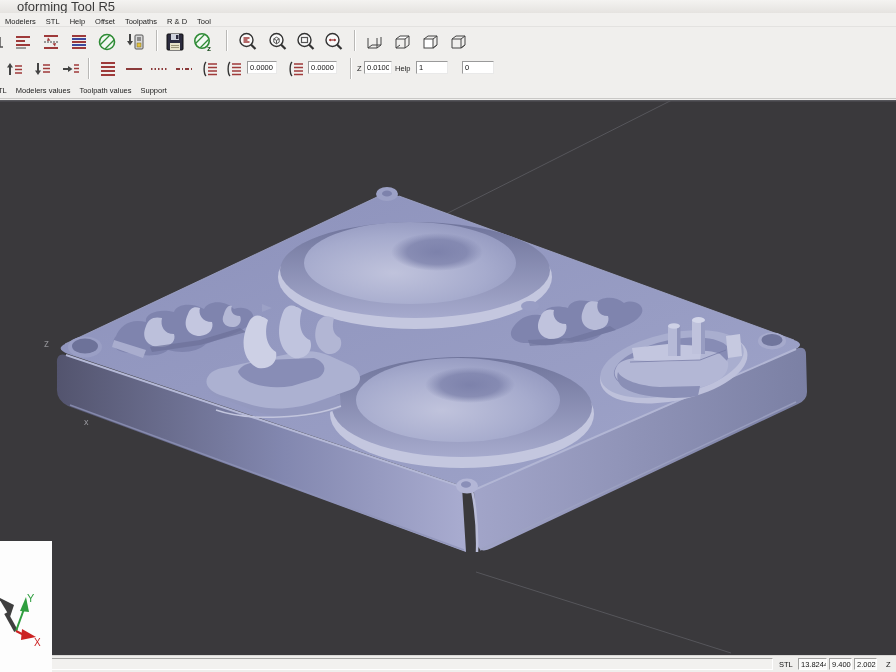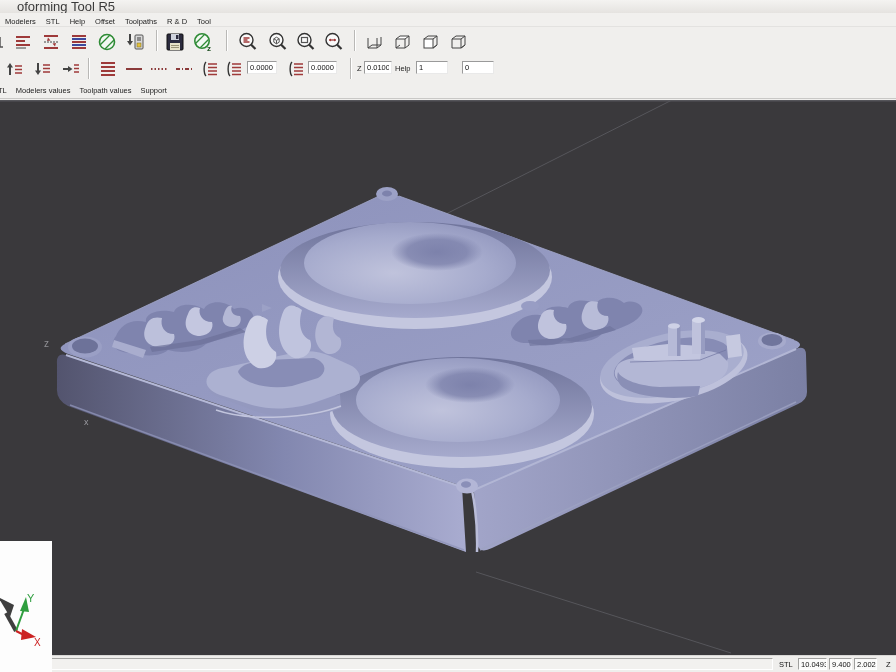--- a/index.html
+++ b/index.html
@@ -437,17 +437,17 @@
     <text x="27" y="61" font-size="11" fill="#2f9e3f" font-family="Liberation Sans, sans-serif">Y</text>
     <path d="M16 90L26 95" stroke="#cc2222" stroke-width="2"></path>
     <path d="M22 88l14 8-15 3z" fill="#cc2222"></path>
     <text x="34" y="105" font-size="10" fill="#cc2222" font-family="Liberation Sans, sans-serif">X</text>
   </svg>
 </div>
 
 <div class="statusbar">
   <div class="spanel" style="left:2px;width:771px"></div>
   <span class="slabel" style="left:779px">STL</span>
-  <div class="sfld" style="left:798px;width:29px">10.0493</div>
+  <div class="sfld" style="left:798px;width:29px">13.8244</div>
   <div class="sfld" style="left:829px;width:23px">9.4006</div>
   <div class="sfld" style="left:854px;width:23px">2.0024</div>
   <span class="slabel" style="left:886px">Z</span>
 </div>
 
 </body></html>

